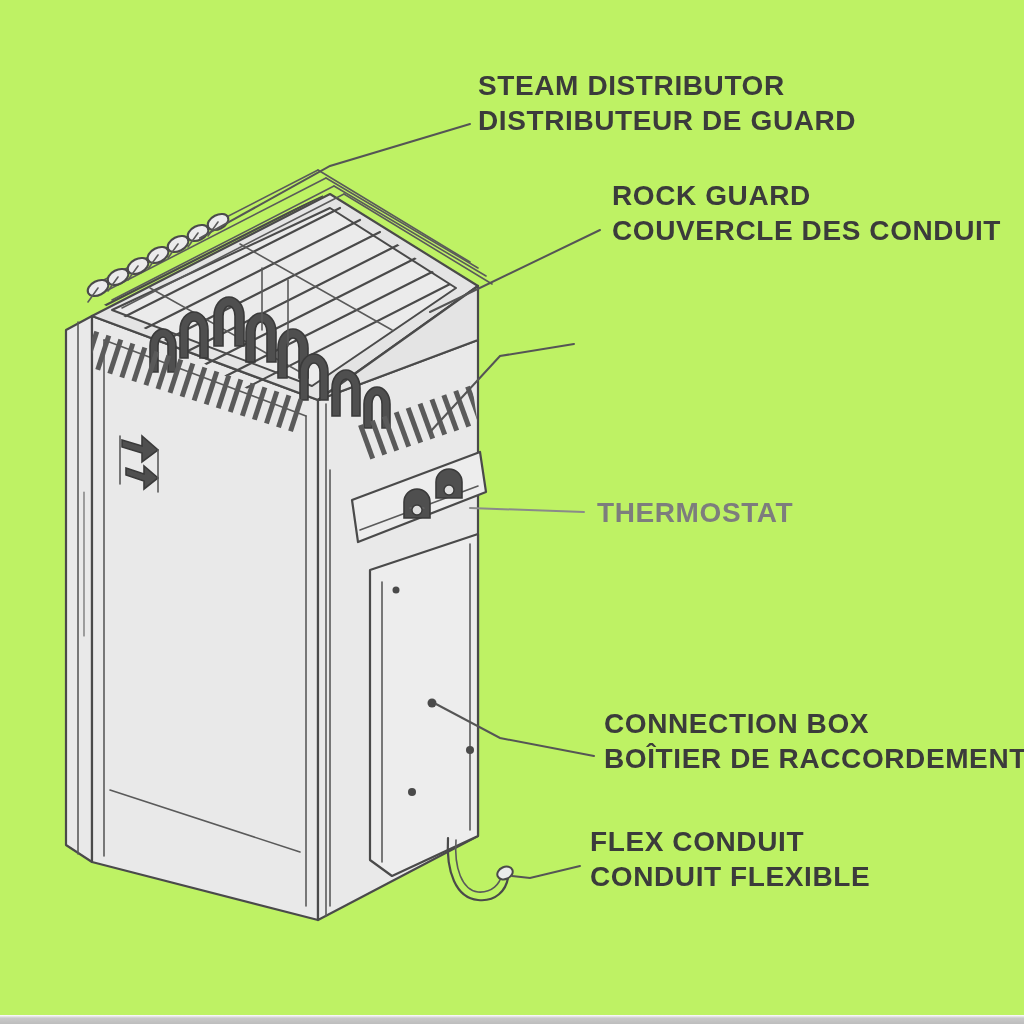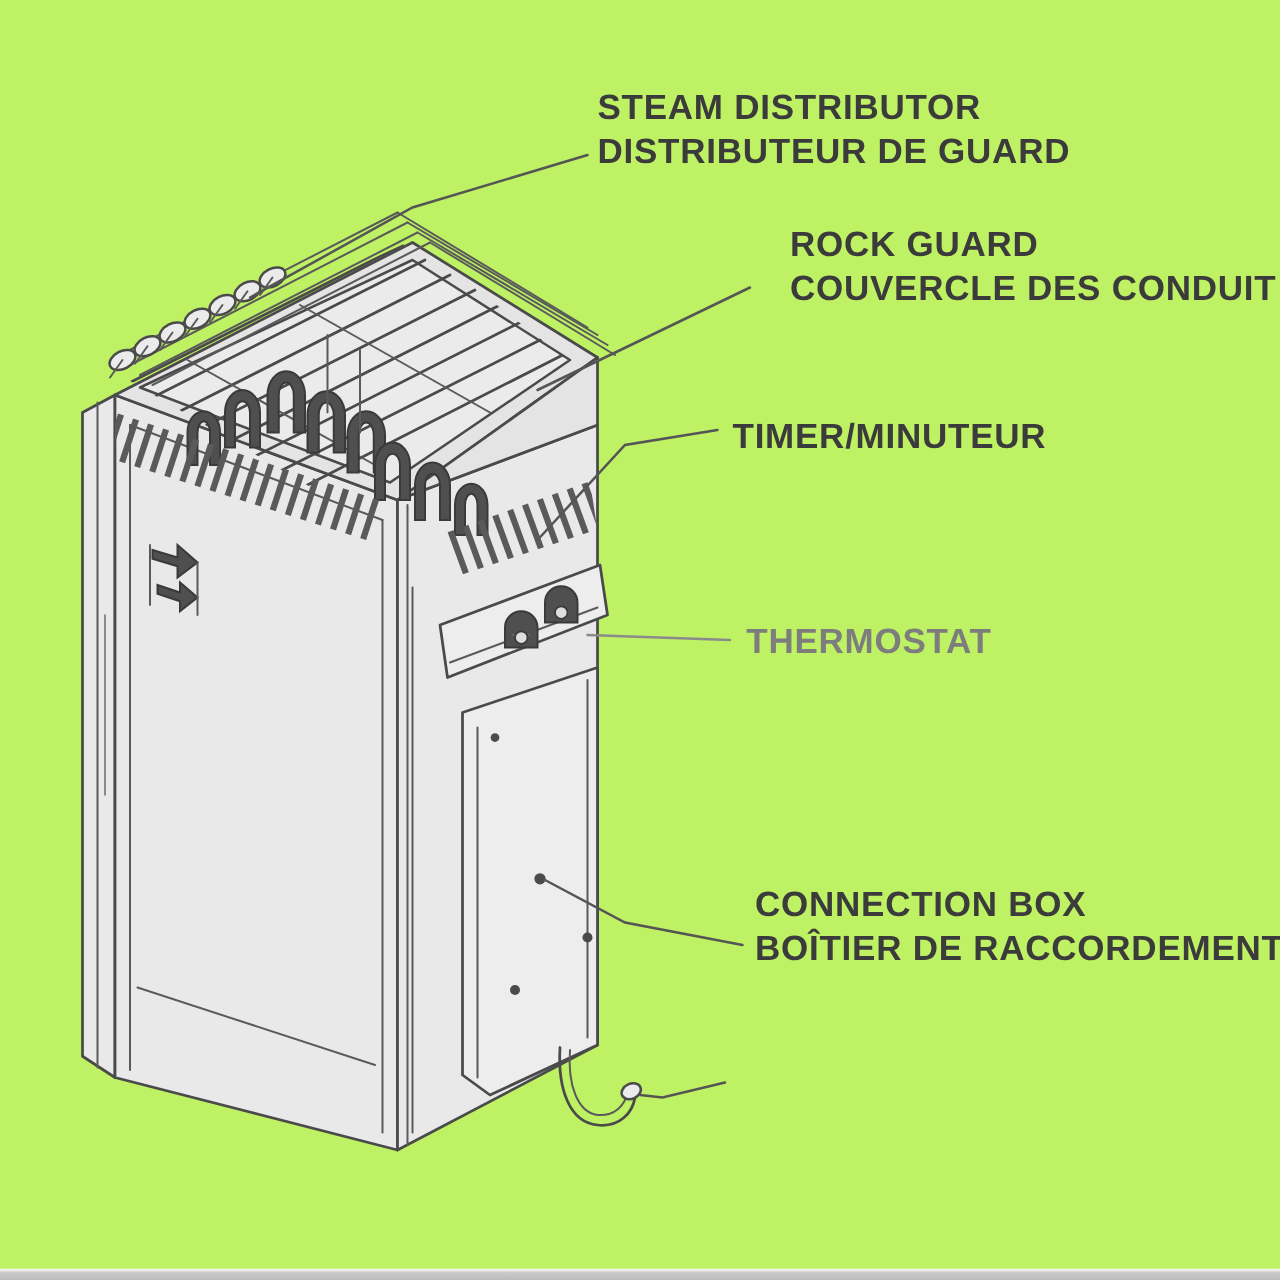--- a/index.html
+++ b/index.html
@@ -259,33 +259,34 @@
       <path class="leader" d="M594,756 L500,738 L436,704"></path>
       <path class="leader" d="M580,866 L530,878 L512,876"></path>
     </g>
   </svg>
 
   <div class="label-block" style="left:478px; top:68px;">
     <span class="label-line">STEAM DISTRIBUTOR</span>
     <span class="label-line">DISTRIBUTEUR DE GUARD</span>
   </div>
 
-  <div class="label-block" style="left:632px; top:178px;">
+  <div class="label-block" style="left:612px; top:178px;">
     <span class="label-line">ROCK GUARD</span>
     <span class="label-line">COUVERCLE DES CONDUIT</span>
   </div>
 
-  <div class="label-block" style="left:586px; top:331px;">
-    <span class="label-line">TIMER/MINUTEUR</span>
-  </div>
 
   <div class="label-block label-faded" style="left:597px; top:495px;">
     <span class="label-line">THERMOSTAT</span>
   </div>
 
   <div class="label-block" style="left:604px; top:706px;">
     <span class="label-line">CONNECTION BOX</span>
     <span class="label-line">BOÎTIER DE RACCORDEMENT</span>
   </div>
 
+  <div class="label-block" style="left:590px; top:824px;">
+    <span class="label-line">FLEX CONDUIT</span>
+    <span class="label-line">CONDUIT FLEXIBLE</span>
+  </div>
 
   <div id="bottom-band"></div>
 </div>
 
 </body></html>

